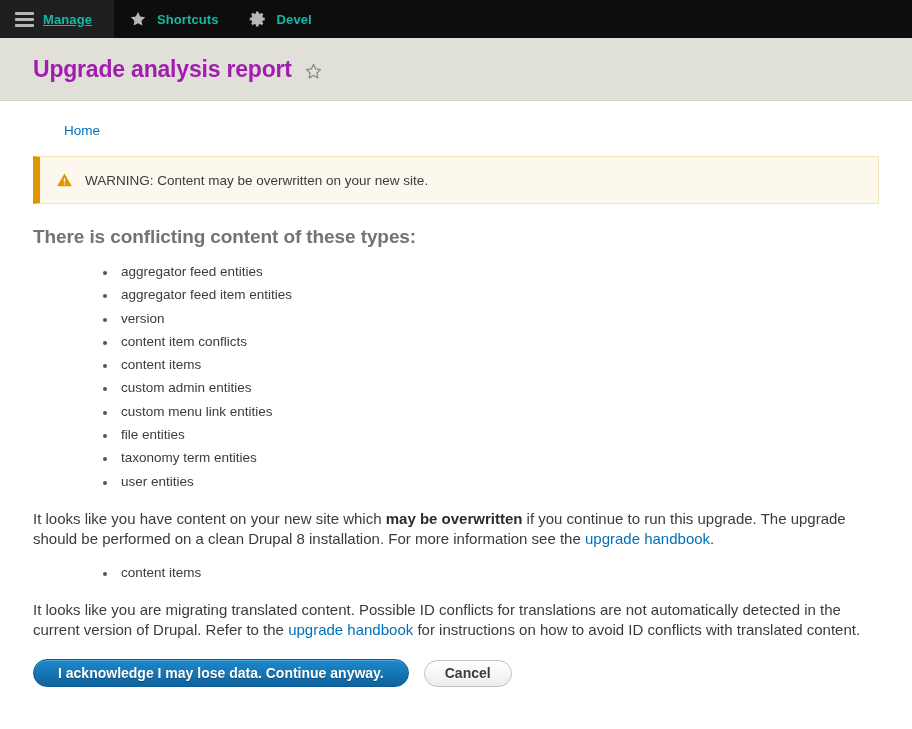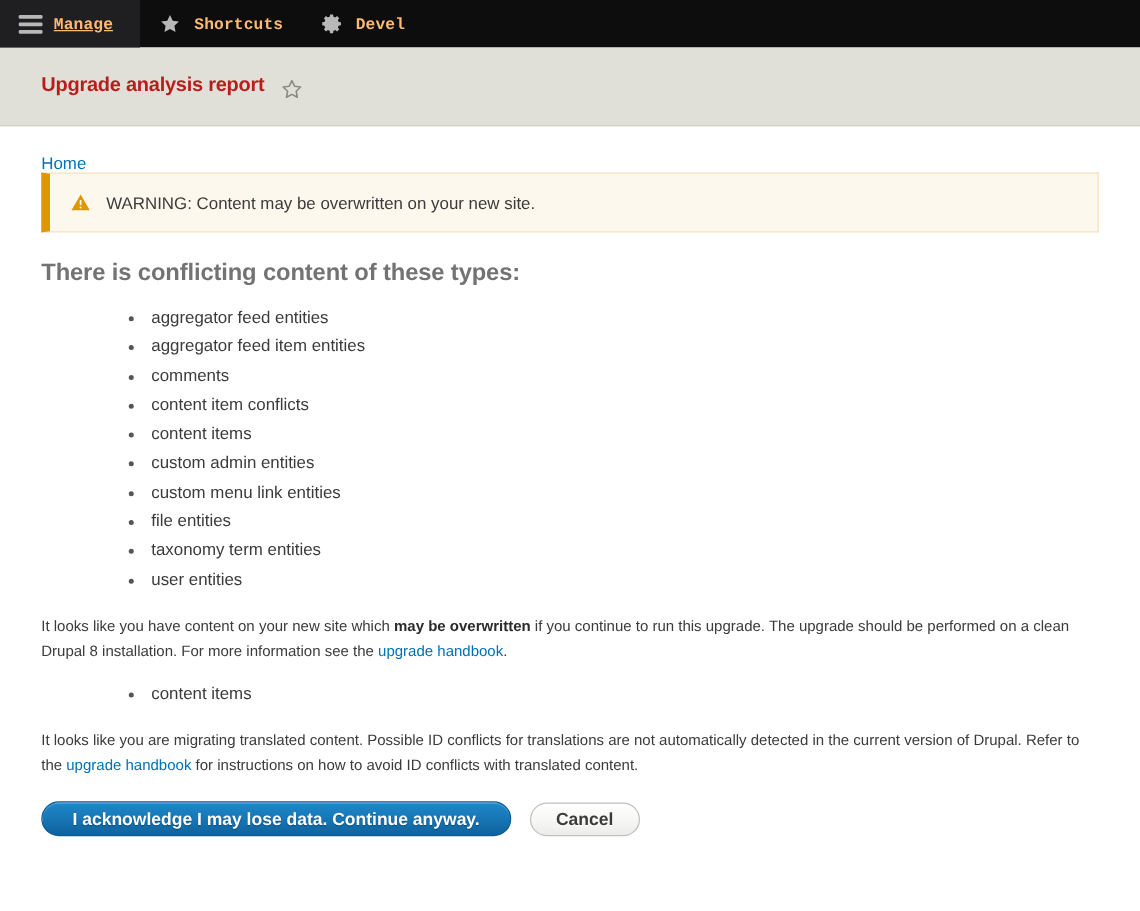--- a/index.html
+++ b/index.html
@@ -26,51 +26,52 @@
     gap: 9px;
     padding: 0 15px 0 14px;
     height: 38px;
     cursor: pointer;
     white-space: nowrap;
   }
   .toolbar-tab.home {
     background: #1f1f21;
     padding-right: 22px;
   }
-  .toolbar-label { color: #fdba74; font-weight: bold; font-size: 13px; letter-spacing: .1px; font-family: Liberation Mono, monospace; }
+  .toolbar-label { color: #14b8a6; font-weight: bold; font-size: 13px; letter-spacing: .1px; }
   .toolbar-tab.home .toolbar-label { text-decoration: underline; }
   .tb-icon { display: flex; align-items: center; justify-content: center; width: 20px; height: 20px; flex: none; }
 
   
   .hamburger { width: 19px; height: 15px; display: flex; flex-direction: column; justify-content: space-between; }
   .hamburger i { display: block; height: 3px; background: #b8b8b8; border-radius: 1px; }
 
   
   .page-head {
     background: #e0e0d8;
     height: 63px;
     display: flex;
     align-items: center;
     padding: 0 0 0 33px;
     border-bottom: 1px solid #d3d3cb;
   }
   .page-title {
-    font-size: 16px;
+    font-size: 23px;
     font-weight: bold;
-    color: #b91c1c;
+    color: #a21caf;
     letter-spacing: -0.2px;
   }
   .fav-star { margin-left: 12px; display: inline-flex; align-items: center; position: relative; top: 2px; cursor: pointer; }
 
   
   .content { padding: 0 33px; }
   .breadcrumb { padding-top: 22px; font-size: 13.5px; }
-  .breadcrumb a { color: #0071b8; text-decoration: none; }
+  .breadcrumb a { color: #0071b8; text-decoration: none; margin-left: 31px; }
 
   .warning {
+    margin-top: 18px;
     width: 846px;
     min-height: 48px;
     background: #fdf8ed;
     border: 1px solid #f4e3bd;
     border-left: 7px solid #e09600;
     display: flex;
     align-items: center;
     padding: 13px 14px 13px 16px;
     gap: 12px;
   }
@@ -91,21 +92,21 @@
   ul.types li {
     font-size: 13.5px;
     color: #3b3b3b;
     line-height: 23.3px;
     padding-left: 4px;
     margin-left: 44px;
   }
   ul.types li::marker { color: #555; font-size: 12px; }
 
   p.body {
-    font-size: 12px;
+    font-size: 15px;
     color: #3b3b3b;
     line-height: 20px;
     margin: 16px 0 0 0;
     max-width: 845px;
   }
   p.body b { color: #2b2b2b; font-weight: bold; }
   p.body a { color: #0071b8; text-decoration: none; }
 
   
   .actions { margin-top: 19px; display: flex; align-items: center; gap: 15px; }
@@ -200,21 +201,21 @@
         <circle cx="12" cy="18" r="1.25" fill="#fdf8ed"></circle>
       </svg>
     </span>
     <span class="warning-text">WARNING: Content may be overwritten on your new site.</span>
   </div>
 
   <h2 class="section">There is conflicting content of these types:</h2>
   <ul class="types">
     <li>aggregator feed entities</li>
     <li>aggregator feed item entities</li>
-    <li>comments</li>
+    <li>version</li>
     <li>content item conflicts</li>
     <li>content items</li>
     <li>custom admin entities</li>
     <li>custom menu link entities</li>
     <li>file entities</li>
     <li>taxonomy term entities</li>
     <li>user entities</li>
   </ul>
   <p class="body"><span>It looks like you have content on your new site which </span><b>may be overwritten</b><span> if you continue to run this upgrade. The upgrade should be performed on a clean Drupal 8 installation. For more information see the </span><a href="#">upgrade handbook</a><span>.</span></p>
 

